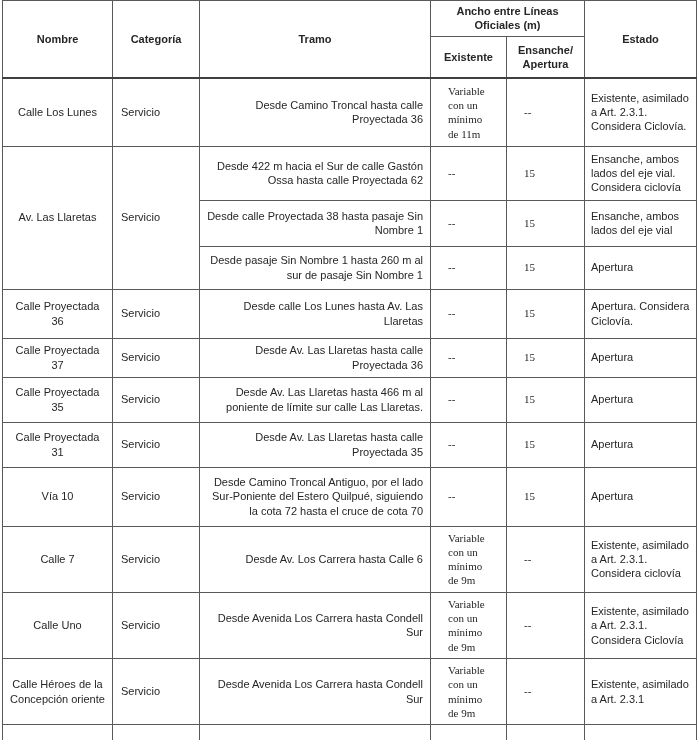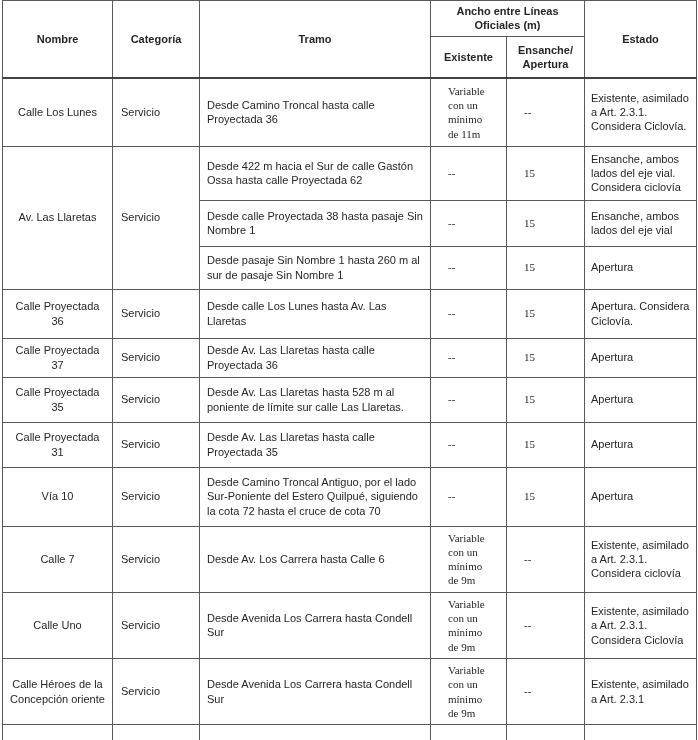--- a/index.html
+++ b/index.html
@@ -52,21 +52,21 @@
   td.c-nombre {
     text-align: center;
     padding: 4px 6px;
     margin-top: 44px;
   }
   td.c-cat {
     text-align: left;
     padding: 4px 8px;
   }
   td.c-tramo {
-    text-align: left;
+    text-align: right;
     padding: 4px 7px;
   }
   td.c-num {
     text-align: left;
     padding: 4px 17px;
     font-family: Liberation Serif, serif;
   }
   td.c-estado {
     text-align: left;
     padding: 4px 6px;
@@ -151,21 +151,21 @@
         <td class="c-cat">Servicio</td>
         <td class="c-tramo">Desde Av. Las Llaretas hasta calle Proyectada 36</td>
         <td class="c-num">--</td>
         <td class="c-num">15</td>
         <td class="c-estado">Apertura</td>
       </tr>
 
       <tr style="height:45px">
         <td class="c-nombre">Calle Proyectada 35</td>
         <td class="c-cat">Servicio</td>
-        <td class="c-tramo">Desde Av. Las Llaretas hasta 528 m al poniente de límite sur calle Las Llaretas.</td>
+        <td class="c-tramo">Desde Av. Las Llaretas hasta 466 m al poniente de límite sur calle Las Llaretas.</td>
         <td class="c-num">--</td>
         <td class="c-num">15</td>
         <td class="c-estado">Apertura</td>
       </tr>
 
       <tr style="height:45px">
         <td class="c-nombre">Calle Proyectada 31</td>
         <td class="c-cat">Servicio</td>
         <td class="c-tramo">Desde Av. Las Llaretas hasta calle Proyectada 35</td>
         <td class="c-num">--</td>

